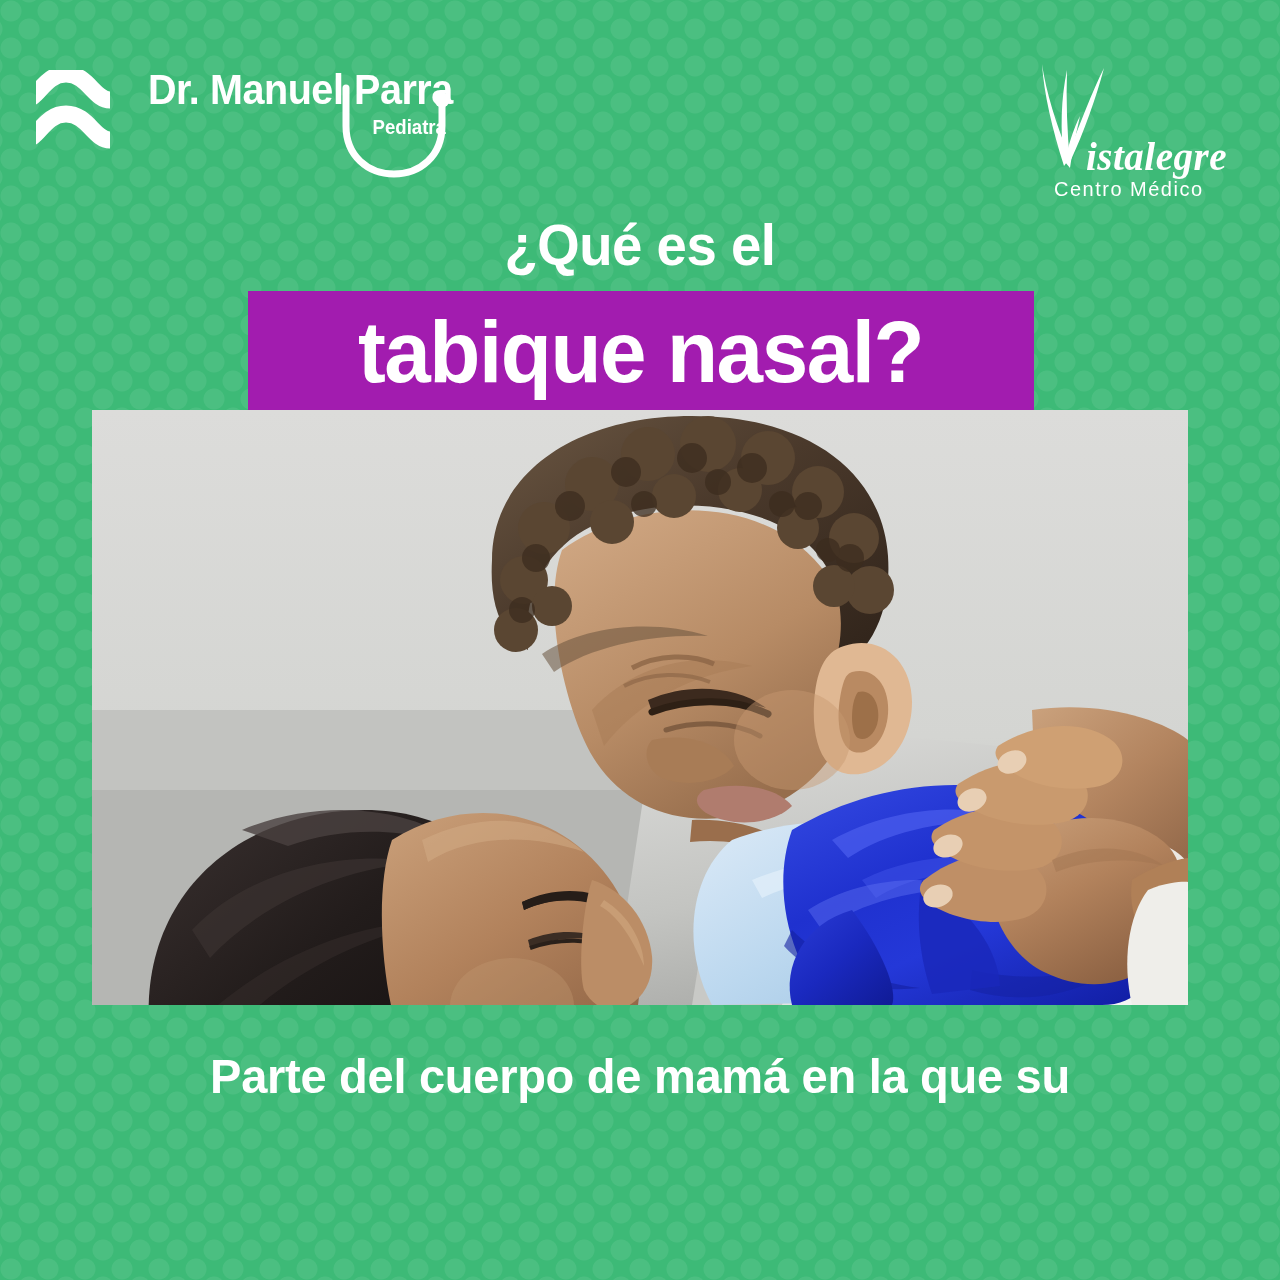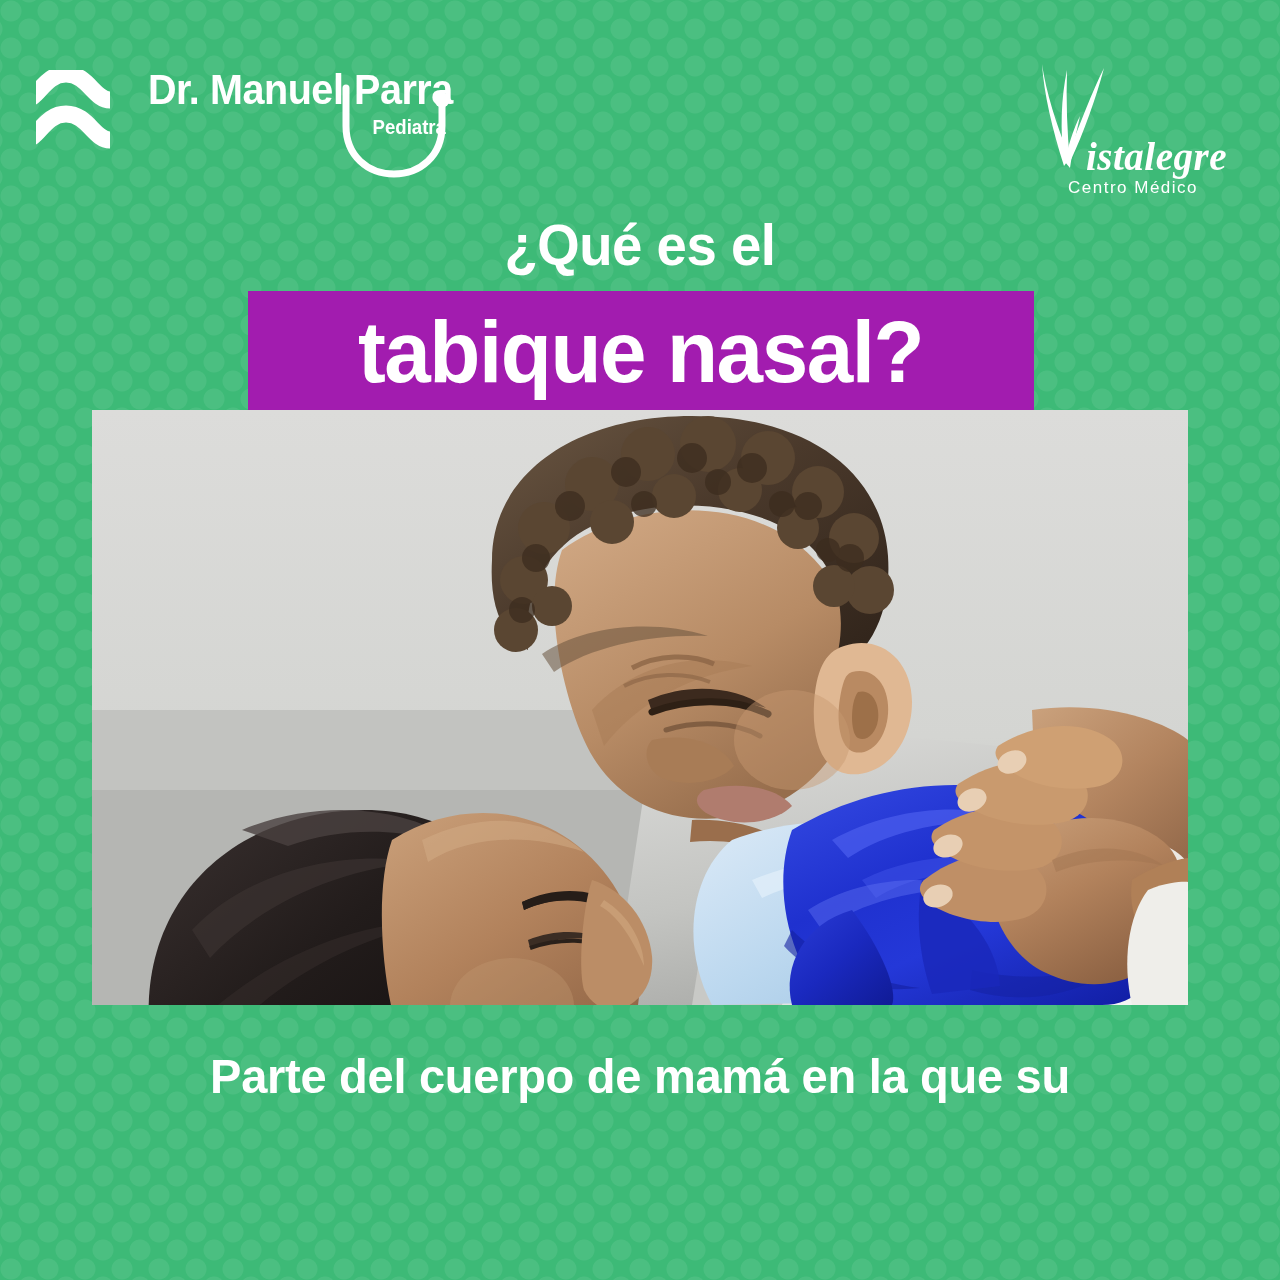--- a/index.html
+++ b/index.html
@@ -105,23 +105,23 @@
     font-style: italic;
     font-weight: bold;
     color: #ffffff;
     font-family: "Liberation Serif", serif;
     letter-spacing: 0.5px;
     white-space: nowrap;
     margin-left: 48px;
   }
   #vista-sub {
     position: absolute;
-    left: 56px;
+    left: 42px;
     top: 116px;
-    font-size: 17px;
+    font-size: 20px;
     color: #ffffff;
     letter-spacing: 1.5px;
     white-space: nowrap;
   }
 
   
   #headline-1 {
     position: absolute;
     left: 0;
     right: 0;

